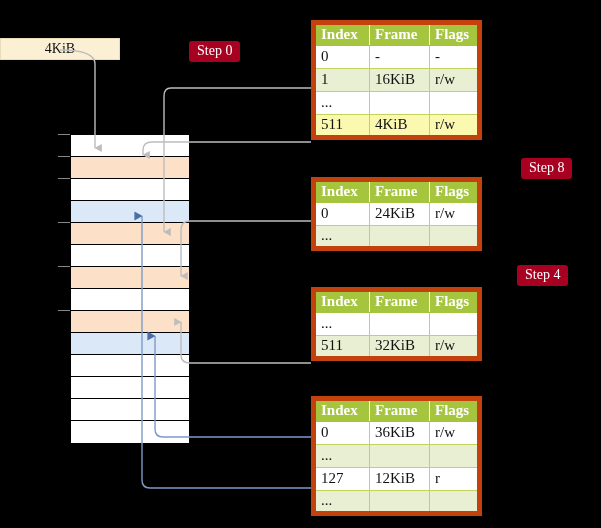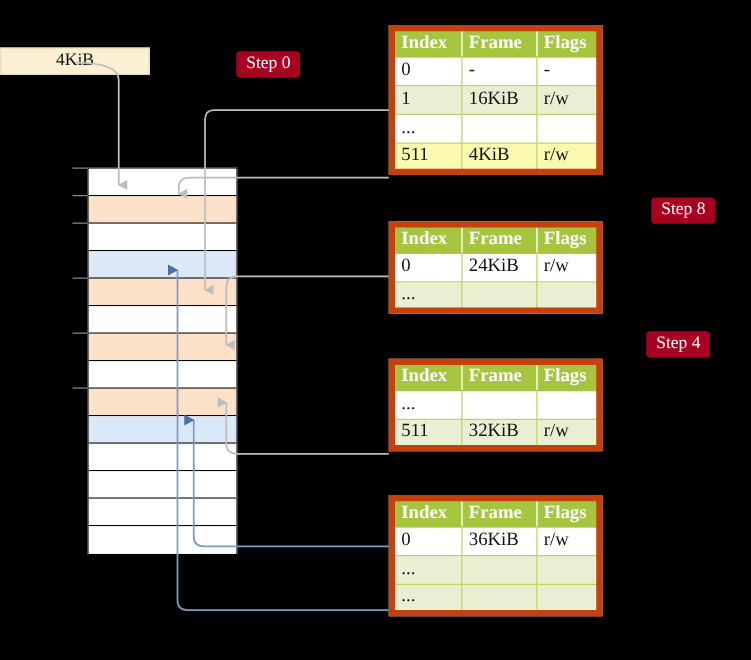--- a/index.html
+++ b/index.html
@@ -218,20 +218,25 @@
       <tbody>
         <tr class="white">
           <td class="c-index">0</td>
           <td class="c-frame">36KiB</td>
           <td class="c-flags">r/w</td>
         </tr>
         <tr class="alt">
           <td class="c-index">...</td>
           <td class="c-frame"></td>
           <td class="c-flags"></td>
+        </tr>
+        <tr class="white">
+          <td class="c-index">127</td>
+          <td class="c-frame">12KiB</td>
+          <td class="c-flags">r</td>
         </tr>
         <tr class="alt">
           <td class="c-index">...</td>
           <td class="c-frame"></td>
           <td class="c-flags"></td>
         </tr>
       </tbody>
     </table>
 
   <svg class="wires" viewBox="0 0 601 528">

